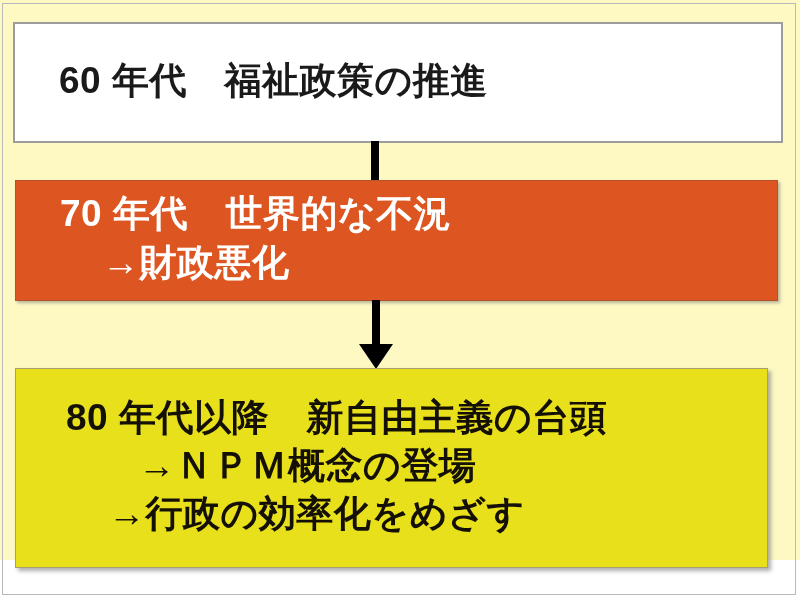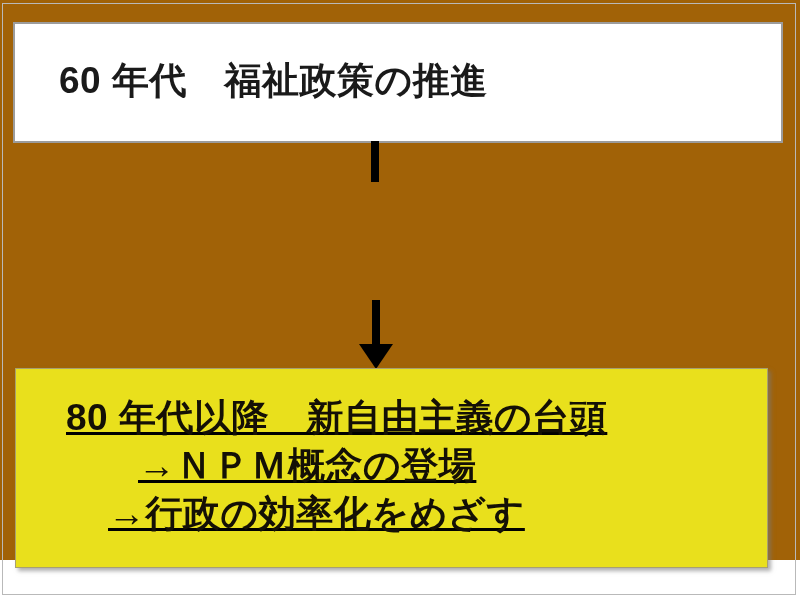--- a/index.html
+++ b/index.html
@@ -12,21 +12,21 @@
     height: 600px;
     overflow: hidden;
     font-family: "Liberation Sans", "DejaVu Sans", sans-serif;
   }
 
   
   #slide {
     position: relative;
     width: 800px;
     height: 560px;
-    background: #a16207;
+    background: #fef9c3;
     box-sizing: border-box;
   }
   .outer-frame {
     position: absolute;
     left: 2px;
     top: 3px;
     width: 794px;
     height: 592px;
     border: 1px solid #b9b9b9;
     box-sizing: border-box;
@@ -124,21 +124,20 @@
   
   #box-npm {
     left: 15px;
     top: 368px;
     width: 753px;
     height: 200px;
     background: #e9e01c;
     border: 1px solid #a8a070;
     box-shadow: 3px 3px 4px rgba(120,120,120,0.6);
     padding: 6px 0 10px 0;
-    text-decoration: underline;
   }
   #box-npm .line {
     color: #141006;
     font-size: 37px;
     font-weight: bold;
   }
   #box-npm .l1 { padding-left: 50px; }
   #box-npm .l2 { padding-left: 92px; }
   #box-npm .l3 { padding-left: 122px; }
 </style>
@@ -148,20 +147,24 @@
 <div id="slide">
 
   <div class="outer-frame"></div>
 
   <div class="node" id="box-welfare">
     <div class="line l1">60 年代　福祉政策の推進</div>
   </div>
 
   <div id="connector-plain"></div>
 
+  <div class="node" id="box-recession">
+    <div class="line l1">70 年代　世界的な不況</div>
+    <div class="line l2">→財政悪化</div>
+  </div>
 
   <div id="connector-arrow">
     <div class="shaft"></div>
     <div class="head"></div>
   </div>
 
   <div class="node" id="box-npm">
     <div class="line l1">80 年代以降　新自由主義の台頭</div>
     <div class="line l3">→ＮＰＭ概念の登場</div>
     <div class="line l2">→行政の効率化をめざす</div>

